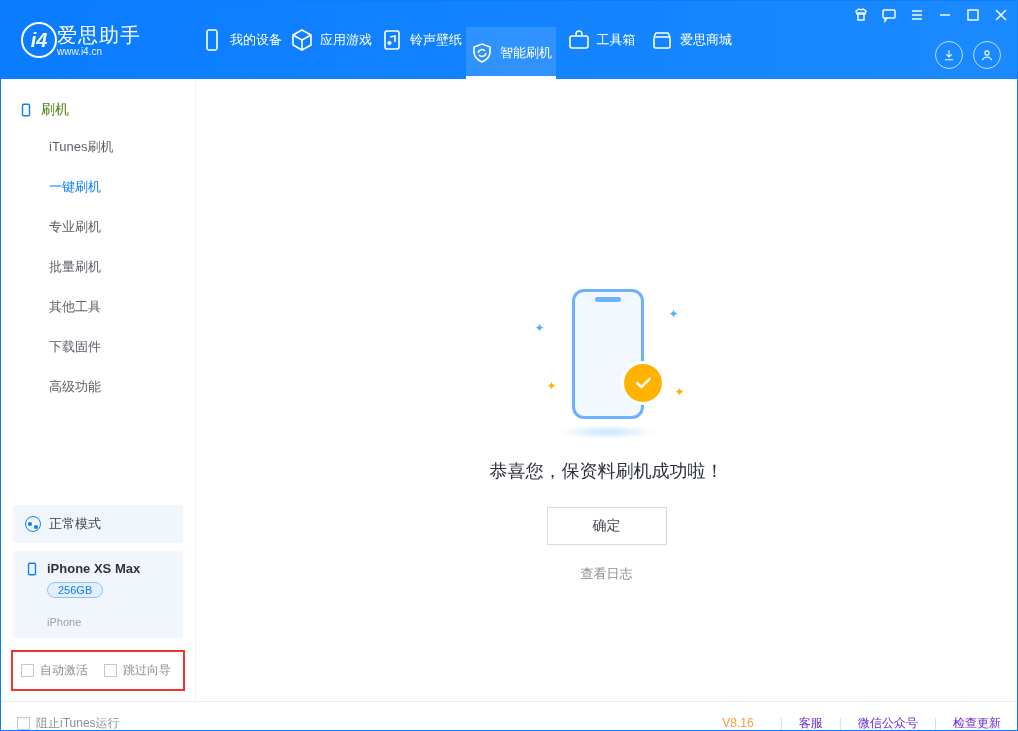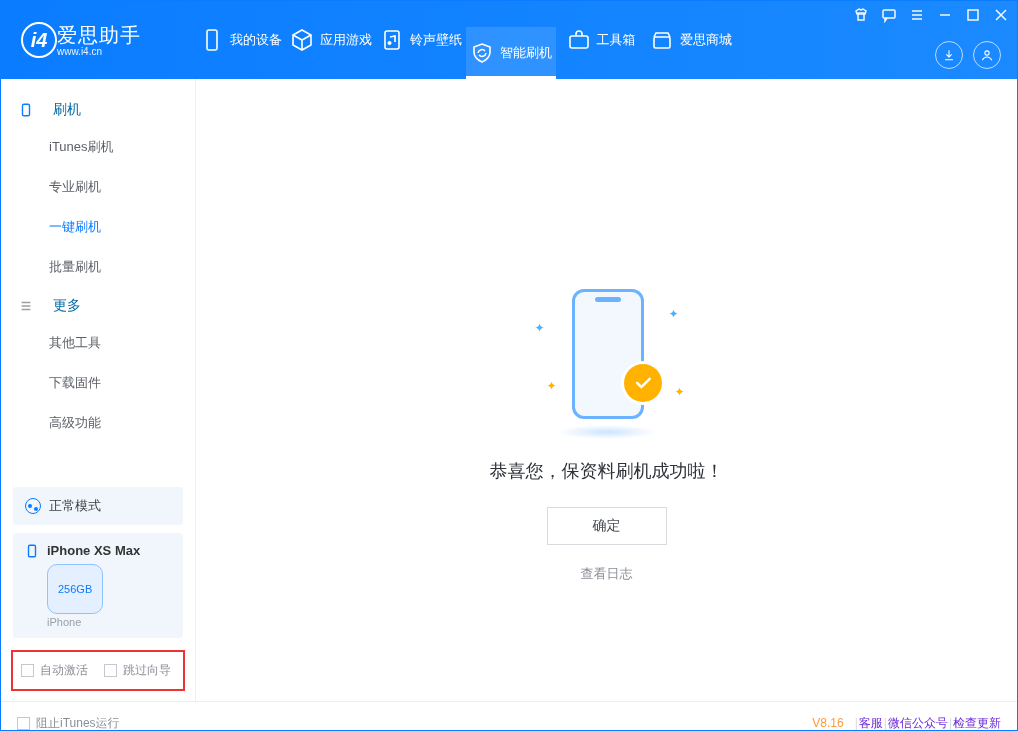--- a/index.html
+++ b/index.html
@@ -27,36 +27,36 @@
 .header-right-circles { position: absolute; right: 16px; bottom: 10px; display: flex; gap: 10px; }
 .circle-btn { width: 28px; height: 28px; border: 1.5px solid rgba(255,255,255,.7); border-radius: 50%; display: flex; align-items: center; justify-content: center; cursor: pointer; }
 .circle-btn svg { width: 16px; height: 16px; stroke: #fff; fill: none; stroke-width: 1.6; }
 
 
 .body { display: flex; height: 622px; }
 
 
 .sidebar { width: 195px; border-right: 1px solid #eef0f2; background: #fff; display: flex; flex-direction: column; }
 .side-scroll { flex: 1; padding-top: 12px; }
-.sec-head { display: flex; align-items: center; gap: 20px; padding: 10px 18px 8px; color: #0369a1; font-size: 14px; font-weight: 500; }
+.sec-head { display: flex; align-items: center; gap: 8px; padding: 10px 18px 8px; color: #4d7c0f; font-size: 14px; font-weight: 500; }
 .sec-head svg { width: 14px; height: 14px; stroke: #0a7cff; fill: none; stroke-width: 1.6; }
 .sec-head.more svg { stroke: #9aa0a8; }
 .side-item { padding: 11px 18px 11px 48px; font-size: 13px; color: #5c6068; cursor: pointer; }
 .side-item.active { color: #0a7cff; }
 
 .status-card { margin: 8px 12px; background: #f1f6fd; border-radius: 3px; padding: 10px 12px; display: flex; align-items: center; gap: 8px; font-size: 13px; color: #3a3f47; }
 .status-card .dot { width: 16px; height: 16px; border: 1.6px solid #0a7cff; border-radius: 50%; position: relative; }
 .status-card .dot::before, .status-card .dot::after { content: ""; position: absolute; border-radius: 50%; background: #0a7cff; }
 .status-card .dot::before { width: 4px; height: 4px; left: 2px; top: 5px; }
 .status-card .dot::after  { width: 4px; height: 4px; right: 2px; bottom: 2px; }
 
 .device-card { margin: 0 12px 8px; background: #f1f6fd; border-radius: 3px; padding: 10px 12px; }
 .device-row1 { display: flex; align-items: center; gap: 8px; font-size: 13px; font-weight: 600; color: #333; }
 .device-row1 svg { width: 14px; height: 14px; stroke: #0a7cff; fill: none; stroke-width: 1.6; }
-.device-badge { display: inline-block; margin: 6px 0 2px 22px; font-size: 11px; color: #0a7cff; border: 1px solid #8fc3ff; background: #e4f0ff; border-radius: 10px; padding: 18px 10px; }
+.device-badge { display: inline-block; margin: 6px 0 18px 22px; font-size: 11px; color: #0a7cff; border: 1px solid #8fc3ff; background: #e4f0ff; border-radius: 10px; padding: 1px 10px; }
 .device-sub { margin-left: 22px; font-size: 11px; color: #9aa0a8; }
 
 .bottom-checks { margin: 4px 10px 10px; border: 2px solid #e33; padding: 10px 8px; display: flex; gap: 16px; align-items: center; }
 .chk { display: flex; align-items: center; gap: 6px; font-size: 12px; color: #8a8f97; cursor: pointer; }
 .chk-box { width: 13px; height: 13px; border: 1px solid #c5c9cf; background: #fff; }
 
 
 .main { flex: 1; position: relative; }
 .result { position: absolute; left: 50%; top: 200px; transform: translateX(-50%); text-align: center; }
 .illus { width: 180px; height: 160px; margin: 0 auto 20px; position: relative; }
@@ -71,21 +71,21 @@
 .spark.s3 { right: 18px; top: 28px; color: #4db1ff; }
 .spark.s4 { right: 12px; bottom: 40px; color: #ffb300; }
 
 .result-title { font-size: 18px; color: #2d3138; margin-bottom: 24px; }
 .ok-btn { display: inline-block; min-width: 120px; padding: 9px 34px; border: 1px solid #d7dbe0; background: #fff; color: #4a4f57; font-size: 14px; cursor: pointer; }
 .log-link { display: block; margin-top: 20px; color: #8a8f97; font-size: 13px; text-decoration: none; cursor: pointer; }
 
 
 .footer { height: 43px; border-top: 1px solid #eceef1; display: flex; align-items: center; padding: 0 16px; font-size: 12px; color: #8a8f97; }
 .footer .chk { color: #8a8f97; }
-.footer-right { margin-left: auto; display: flex; align-items: center; gap: 1px; }
+.footer-right { margin-left: auto; display: flex; align-items: center; gap: 16px; }
 .footer-right .ver { color: #ff9a3c; margin-right: 10px; }
 .footer-right a { color: #6d28d9; text-decoration: none; cursor: pointer; }
 .footer-right .sep { color: #d7dbe0; }
 </style>
 </head>
 <body>
 
 <div class="header">
   <div class="logo-area">
     <div class="logo-circle">i4</div>
@@ -182,30 +182,24 @@
 
   <div class="sidebar">
     <div class="side-scroll">
       <div class="sec-head">
         <svg viewBox="0 0 16 16">
             <rect x="4" y="1.5" width="8" height="13" rx="1.5"></rect>
           </svg>
         <span>刷机</span>
       </div>
       <div class="side-item">iTunes刷机</div>
+      <div class="side-item active">一键刷机</div>
       <div class="side-item">专业刷机</div>
-      <div class="side-item active">一键刷机</div>
       <div class="side-item">批量刷机</div>
 
-      <div class="sec-head more">
-        <svg viewBox="0 0 16 16">
-            <path d="M3 4h10M3 8h10M3 12h10"></path>
-          </svg>
-        <span>更多</span>
-      </div>
       <div class="side-item">其他工具</div>
       <div class="side-item">下载固件</div>
       <div class="side-item">高级功能</div>
     </div>
 
     <div class="status-card">
       <span class="dot"></span>
       <span>正常模式</span>
     </div>
 

